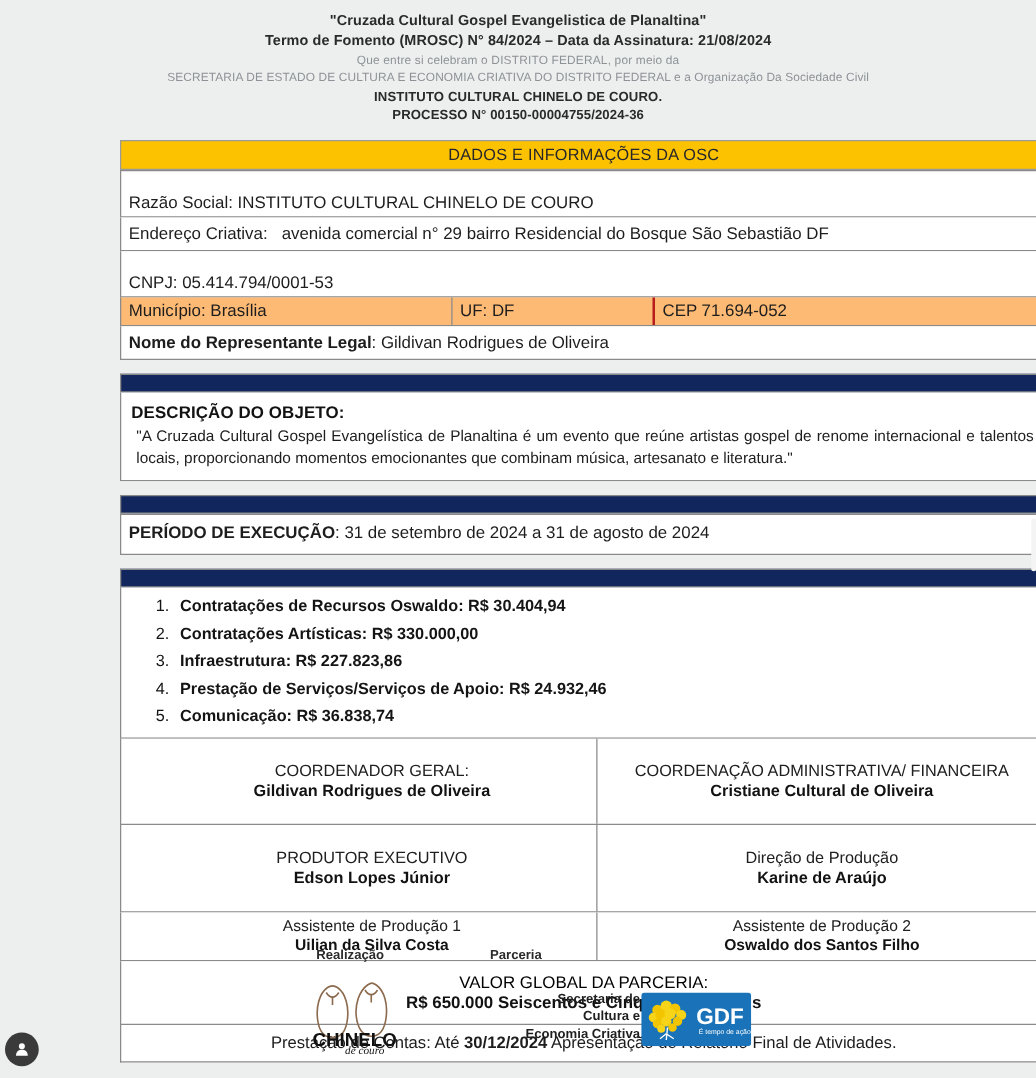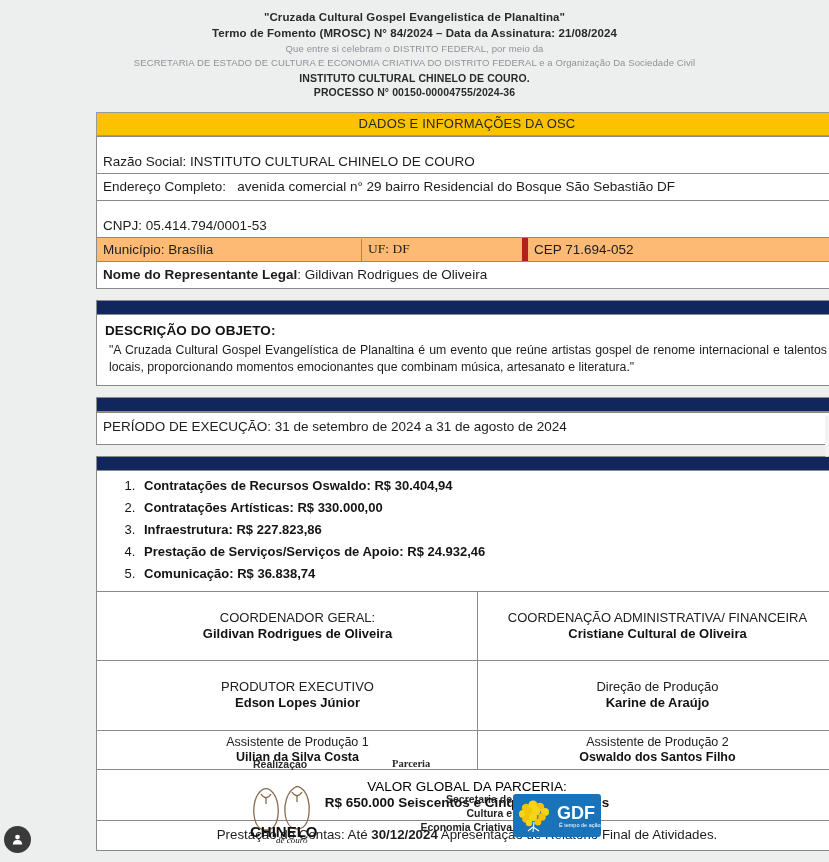--- a/index.html
+++ b/index.html
@@ -113,21 +113,21 @@
     align-items: flex-end;
   }
   .row-split > div {
     font-size: 13.5px;
     padding: 3px 0 4px 6px;
     color: #1d1d1d;
     white-space: nowrap;
     overflow: hidden;
   }
   .cell-mun { width: 258px; border-right: 1px solid #8a8a8a; }
-  .cell-uf  { width: 154px; border-right: 6px solid #b91c1c; font-family: Liberation Serif, serif; }
+  .cell-uf  { width: 154px; border-right: 2px solid #b91c1c; }
   .cell-cep { flex: 1; }
 
   
   .desc-box {
     border: 1px solid #8a8a8a;
     border-top: none;
     background: #ffffff;
     padding: 8px 8px 8px 8px;
   }
   .desc-title {
@@ -150,21 +150,21 @@
     background: #edefef;
   }
   .periodo {
     border: 1px solid #8a8a8a;
     background: #ffffff;
     font-size: 13.5px;
     padding: 6px 0 10px 6px;
     color: #1d1d1d;
     white-space: nowrap;
   }
-  .periodo b { font-weight: normal; }
+  .periodo b { font-weight: bold; }
 
   
   .budget-box {
     border: 1px solid #8a8a8a;
     border-top: none;
     background: #ffffff;
     padding: 7px 0 3px 0;
   }
   .budget-box ol {
     margin: 0;
@@ -262,21 +262,20 @@
     font-weight: bold;
     color: #2b2b2b;
   }
   .lbl-parceria {
     position: absolute;
     left: 392px;
     top: 0px;
     font-size: 10.5px;
     font-weight: bold;
     color: #2b2b2b;
-    font-family: Liberation Serif, serif;
   }
   .chinelo-logo {
     position: absolute;
     left: 248px;
     top: 24px;
     width: 76px;
     height: 62px;
   }
   .secretaria-text {
     position: absolute;
@@ -335,21 +334,21 @@
 <div class="doc-table">
 
   <div class="band-yellow">DADOS E INFORMAÇÕES DA OSC</div>
 
   <div class="row first">
     <span>Razão Social:</span>
     <span>INSTITUTO CULTURAL CHINELO DE COURO</span>
   </div>
 
   <div class="row tall">
-    <span>Endereço Completo:</span>
+    <span>Endereço Criativa:</span>
     &nbsp;
     <span>avenida comercial n° 29 bairro Residencial do Bosque São Sebastião DF</span>
   </div>
 
   <div class="row">
     <span>CNPJ:</span>
     <span>05.414.794/0001-53</span>
   </div>
 
   <div class="row-split">

